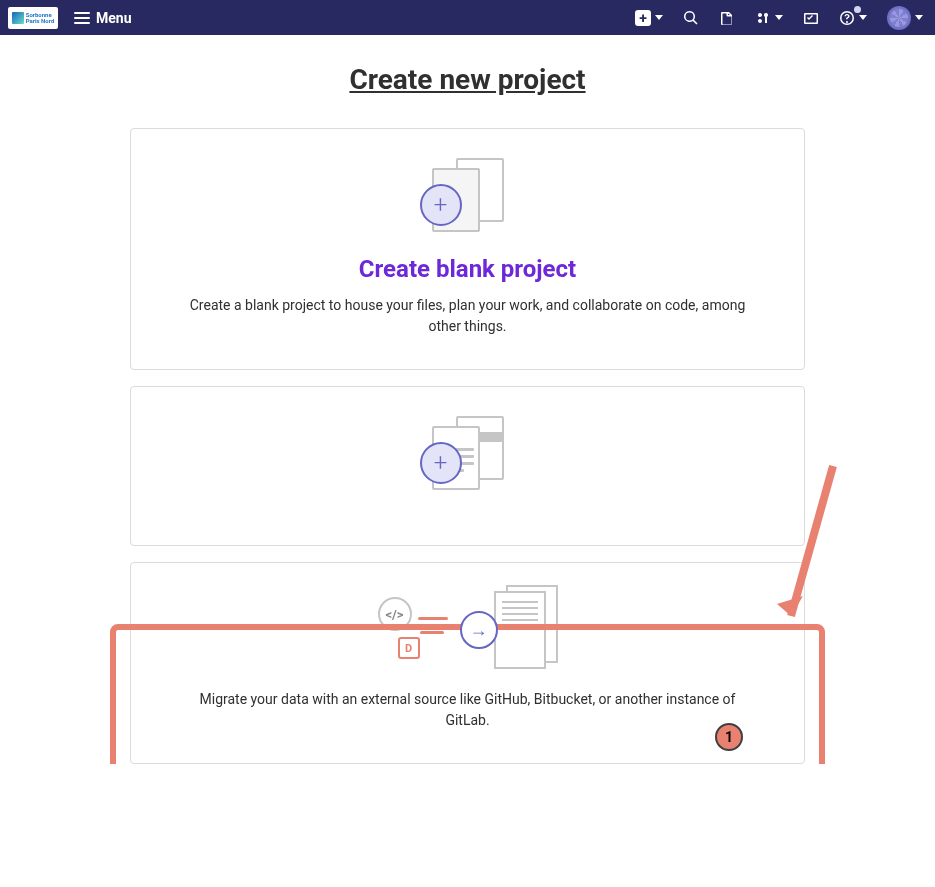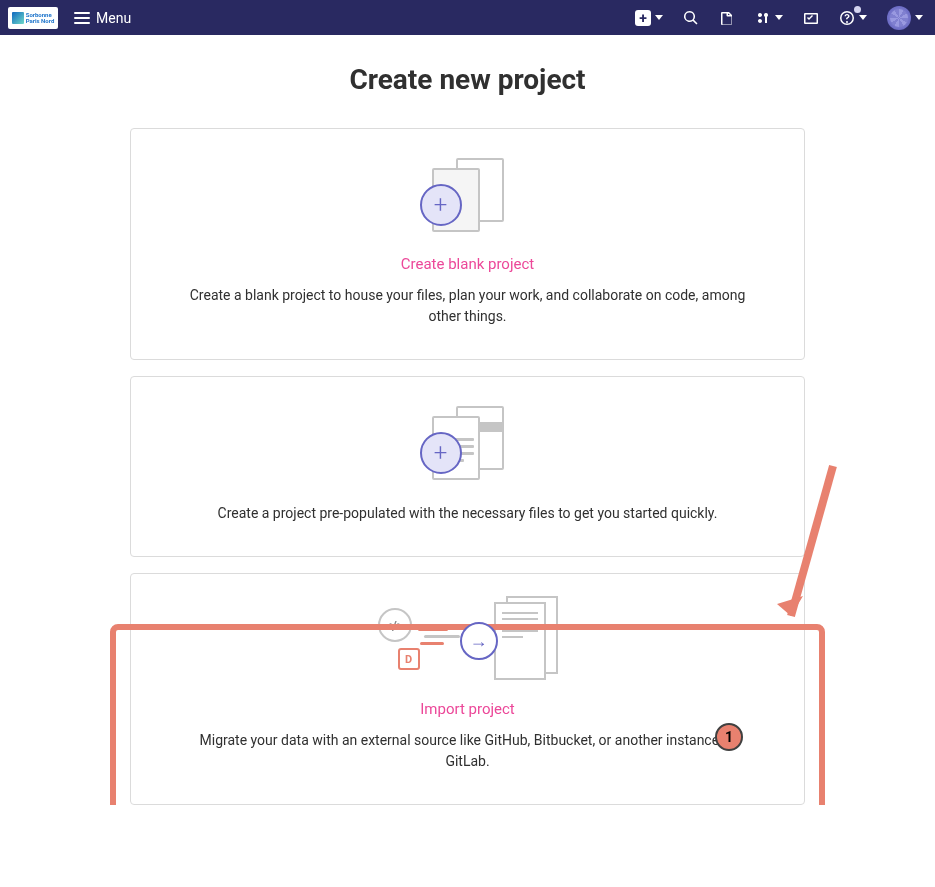--- a/index.html
+++ b/index.html
@@ -2,39 +2,39 @@
 <html><head>
 <meta charset="utf-8">
 <style>
 * { margin: 0; padding: 0; box-sizing: border-box; }
 body { font-family: -apple-system, BlinkMacSystemFont, "Segoe UI", Roboto, sans-serif; background: #fff; color: #303030; }
 
 .navbar { background: #292961; height: 35px; display: flex; align-items: center; padding: 0 8px; color: #fff; }
 .logo { background: #fff; width: 50px; height: 22px; border-radius: 2px; display: flex; align-items: center; justify-content: center; font-size: 6px; color: #1f75cb; padding: 1px; }
 .logo-inner { display: flex; align-items: center; gap: 2px; }
 .logo-icon { width: 12px; height: 12px; background: linear-gradient(135deg, #1068bf, #6fdac9); border-radius: 1px; }
-.menu-toggle { display: flex; align-items: center; gap: 6px; margin-left: 16px; cursor: pointer; font-size: 14px; font-weight: 400; }
+.menu-toggle { display: flex; align-items: center; gap: 6px; margin-left: 16px; cursor: pointer; font-size: 14px; font-weight: 700; }
 .menu-icon { display: flex; flex-direction: column; gap: 3px; }
 .menu-icon span { width: 16px; height: 2px; background: #fff; border-radius: 1px; }
 .nav-spacer { flex: 1; }
 .nav-items { display: flex; align-items: center; gap: 12px; }
 .nav-item { display: flex; align-items: center; gap: 4px; cursor: pointer; padding: 4px; position: relative; }
 .nav-item svg { fill: #fff; }
 .chevron-down { width: 0; height: 0; border-left: 4px solid transparent; border-right: 4px solid transparent; border-top: 5px solid #fff; }
 .plus-box { width: 16px; height: 16px; background: #fff; border-radius: 3px; display: flex; align-items: center; justify-content: center; color: #292961; font-weight: bold; font-size: 14px; }
 .help-dot { position: absolute; top: 0px; right: 10px; width: 7px; height: 7px; background: #d4d4f0; border-radius: 50%; }
 .avatar { width: 24px; height: 24px; border-radius: 50%; background: radial-gradient(circle, #8a8ad6 30%, #6b6bc4 70%); display: flex; align-items: center; justify-content: center; }
 .avatar-pattern { width: 18px; height: 18px; border-radius: 50%; background: repeating-conic-gradient(#9999e0 0deg 30deg, #8080d0 30deg 60deg); }
 
-.page-title { text-align: center; font-size: 28px; font-weight: 700; margin-top: 28px; margin-bottom: 32px; color: #303030; }
+.page-title { text-align: center; font-size: 28px; font-weight: 700; margin-top: 28px; margin-bottom: 32px; color: #303030; text-decoration: underline; }
 
 .cards { width: 675px; margin: 0 auto; display: flex; flex-direction: column; gap: 16px; position: relative; }
 .card { border: 1px solid #dbdbdb; border-radius: 4px; padding: 28px 28px 32px; text-align: center; cursor: pointer; background: #fff; }
 .card-illustration { height: 80px; display: flex; align-items: center; justify-content: center; margin-bottom: 18px; }
-.card-title { font-size: 15px; font-weight: 400; color: #ec4899; margin-bottom: 12px; }
+.card-title { font-size: 24px; font-weight: 700; color: #6d28d9; margin-bottom: 12px; }
 .card-desc { font-size: 14px; color: #303030; line-height: 1.5; max-width: 560px; margin: 0 auto; }
 
 .highlight-frame { position: absolute; border: 6px solid #e8816f; border-radius: 8px; pointer-events: none; left: -20px; right: -20px; top: 496px; height: 278px; }
 .arrow { position: absolute; right: -38px; top: 328px; pointer-events: none; }
 .badge { position: absolute; top: 595px; right: 62px; width: 28px; height: 28px; background: #e8816f; border: 2px solid #404040; border-radius: 50%; display: flex; align-items: center; justify-content: center; font-weight: 700; font-size: 14px; color: #000; pointer-events: none; }
 
 
 .illus-blank { position: relative; width: 80px; height: 78px; }
 .illus-page { position: absolute; width: 48px; height: 64px; border: 2px solid #c5c5c5; border-radius: 2px; background: #fff; }
 .illus-page.back { right: 4px; top: 0; }
@@ -147,21 +147,20 @@
           <div class="lines">
               <span></span>
               <span></span>
               <span></span>
               <span style="width:18px"></span>
             </div>
         </div>
         <div class="illus-plus">+</div>
       </div>
     </div>
-    <div class="card-desc">Create a project pre-populated with the necessary files to get you started quickly.</div>
   </div>
 
   <div class="card">
     <div class="card-illustration">
       <div class="illus-import">
         <div class="code-circle">&lt;/&gt;</div>
         <div class="d-square">D</div>
         <div class="flow">
             <span class="f1"></span>
             <span class="f2"></span>
@@ -173,21 +172,20 @@
               <span></span>
               <span></span>
               <span></span>
               <span></span>
               <span style="width:60%"></span>
             </div>
           </div>
         <div class="arrow-circle">→</div>
       </div>
     </div>
-    <div class="card-title">Import project</div>
     <div class="card-desc">Migrate your data with an external source like GitHub, Bitbucket, or another instance of GitLab.</div>
   </div>
 
   <div class="highlight-frame"></div>
   <svg class="arrow" width="70" height="190" viewBox="0 0 70 190">
     <line x1="60" y1="10" x2="18" y2="160" stroke="#e8816f" stroke-width="8"></line>
     <polygon points="18,160 4,148 30,140" fill="#e8816f"></polygon>
   </svg>
   <div class="badge">1</div>
 </div>

